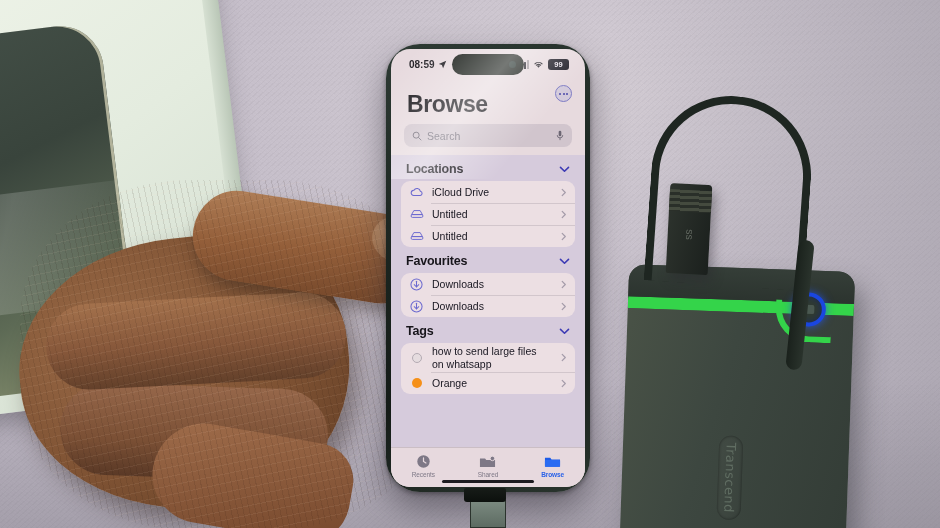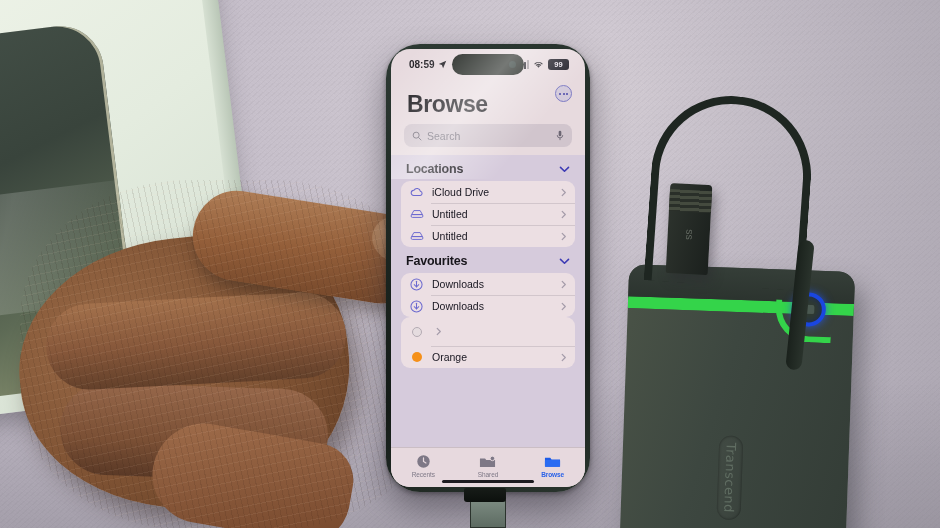--- a/index.html
+++ b/index.html
@@ -539,25 +539,34 @@
               </span>
               <span class="lbl">Downloads</span>
               <span class="chev-r">
                 <svg width="6" height="9" viewBox="0 0 7 10">
                     <path d="M1.4 1.3 5 5 1.4 8.7" stroke="#a49ba9" stroke-width="1.4" fill="none" stroke-linecap="round" stroke-linejoin="round"></path>
                   </svg>
               </span>
             </div>
           </div>
 
+          <div class="sec-head">
+            <span class="t">Tags</span>
+            <span>
+              <svg width="11" height="7" viewBox="0 0 12 8">
+                  <path d="M1.4 1.6 6 6 10.6 1.6" stroke="#3c3ab4" stroke-width="1.8" fill="none" stroke-linecap="round" stroke-linejoin="round"></path>
+                </svg>
+            </span>
+          </div>
           <div class="group">
             <div class="row tall">
               <span class="ico">
                   <span class="dot hollow"></span>
                 </span>
+              <span class="lbl">how to send large files on whatsapp</span>
               <span class="chev-r">
                 <svg width="6" height="9" viewBox="0 0 7 10">
                     <path d="M1.4 1.3 5 5 1.4 8.7" stroke="#a49ba9" stroke-width="1.4" fill="none" stroke-linecap="round" stroke-linejoin="round"></path>
                   </svg>
               </span>
             </div>
             <div class="row">
               <span class="ico">
                   <span class="dot" style="background:#f59019"></span>
                 </span>

